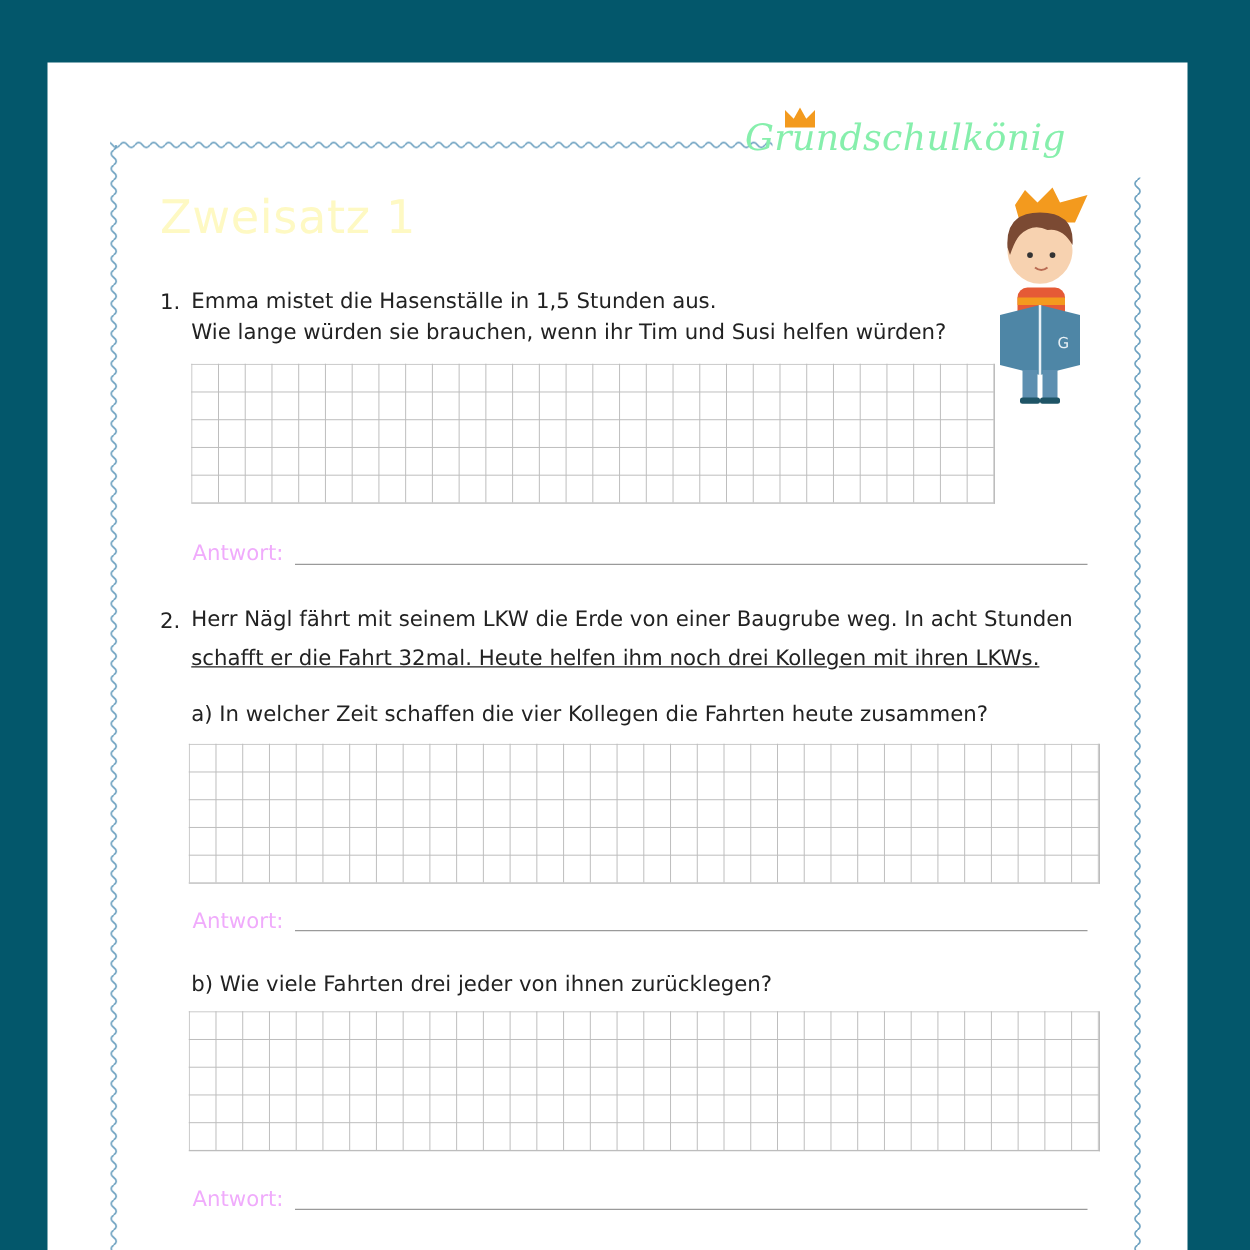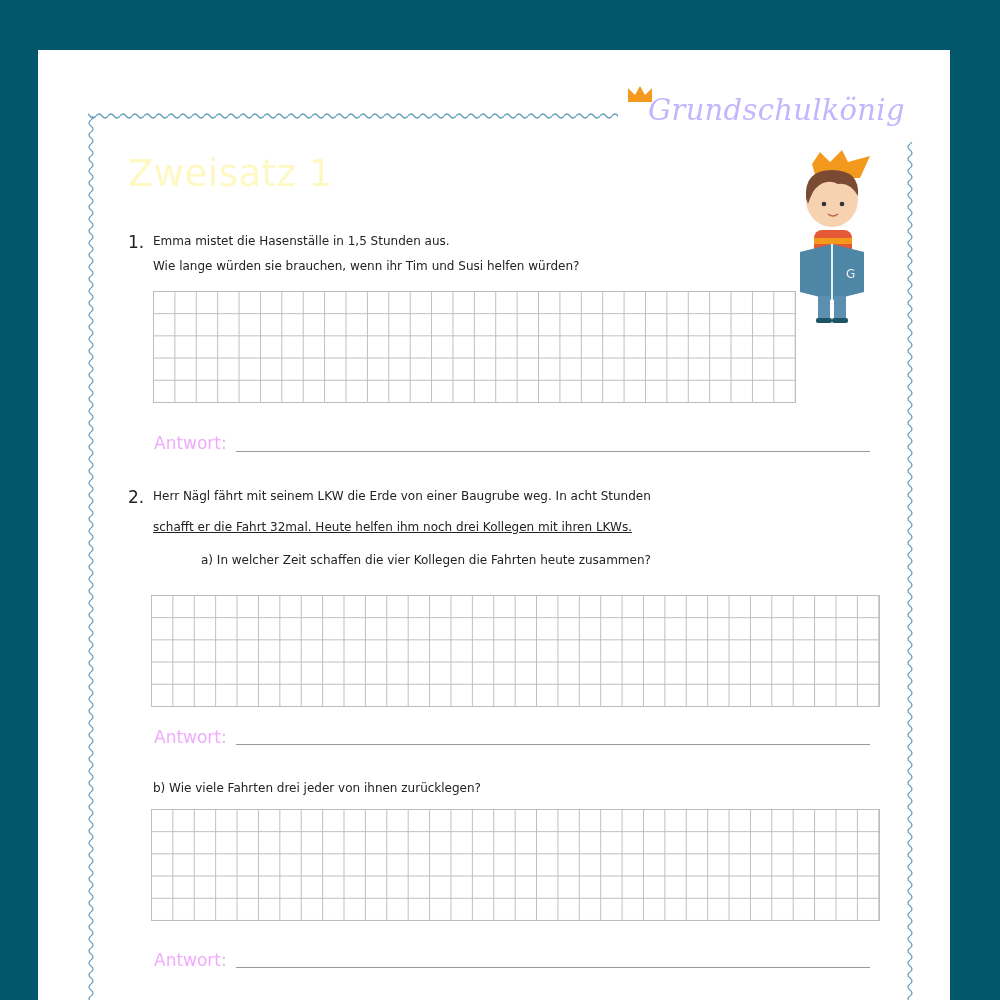--- a/index.html
+++ b/index.html
@@ -8,31 +8,31 @@
     background: #03576b;
     position: relative;
     font-family: "DejaVu Sans", sans-serif;
   }
   .page {
     position: absolute; left: 38px; top: 50px; width: 912px; height: 950px;
     background: #ffffff;
   }
   .wavy { position: absolute; left: 0; top: 0; }
   .logo {
-    position: absolute; left: 648px; top: 93px;
+    position: absolute; left: 596px; top: 93px;
     font-family: "DejaVu Serif", serif; font-style: italic;
-    font-size: 29px; color: #c4b5fd; letter-spacing: 0.3px;
+    font-size: 29px; color: #86efac; letter-spacing: 0.3px;
   }
   .logo-crown { position: absolute; left: 626px; top: 84px; }
   .title {
     position: absolute; left: 128px; top: 152px;
     font-size: 37px; color: #fef9c3; letter-spacing: 0.5px;
   }
   .text {
-    position: absolute; font-size: 12px; color: #222; line-height: 25px;
+    position: absolute; font-size: 17px; color: #222; line-height: 25px;
     white-space: nowrap;
   }
   .num { position: absolute; font-size: 17px; color: #222; }
   .grid {
     position: absolute;
     background-image:
       linear-gradient(to right, #bdbdbd 1px, transparent 1px),
       linear-gradient(to bottom, #bdbdbd 1px, transparent 1px);
     border-right: 1px solid #bdbdbd; border-bottom: 1px solid #bdbdbd;
     box-sizing: border-box;
@@ -97,21 +97,21 @@
 
 <div class="grid" style="left:153px; top:291px; width:643px; height:112px; background-size:21.4px 22.2px;"></div>
 
 <div class="answer-label" style="left:154px; top:433px;">Antwort:</div>
 <div class="answer-line" style="left:236px; top:451px; width:634px;"></div>
 
 <div class="num" style="left:128px; top:487px;">2.</div>
 <div class="text" style="left:153px; top:484px;">Herr Nägl fährt mit seinem LKW die Erde von einer Baugrube weg. In acht Stunden</div>
 <div class="text" style="left:153px; top:515px;text-decoration:underline;">schafft er die Fahrt 32mal. Heute helfen ihm noch drei Kollegen mit ihren LKWs.</div>
 
-<div class="text" style="left:153px; top:548px;margin-left:48px;">a) In welcher Zeit schaffen die vier Kollegen die Fahrten heute zusammen?</div>
+<div class="text" style="left:153px; top:560px;">a) In welcher Zeit schaffen die vier Kollegen die Fahrten heute zusammen?</div>
 <div class="grid" style="left:151px; top:595px; width:729px; height:112px; background-size:21.4px 22.2px;"></div>
 <div class="answer-label" style="left:154px; top:727px;">Antwort:</div>
 <div class="answer-line" style="left:236px; top:744px; width:634px;"></div>
 
 <div class="text" style="left:153px; top:776px;">b) Wie viele Fahrten drei jeder von ihnen zurücklegen?</div>
 <div class="grid" style="left:151px; top:809px; width:729px; height:112px; background-size:21.4px 22.2px;"></div>
 <div class="answer-label" style="left:154px; top:950px;">Antwort:</div>
 <div class="answer-line" style="left:236px; top:967px; width:634px;"></div>
 
 </body></html>

